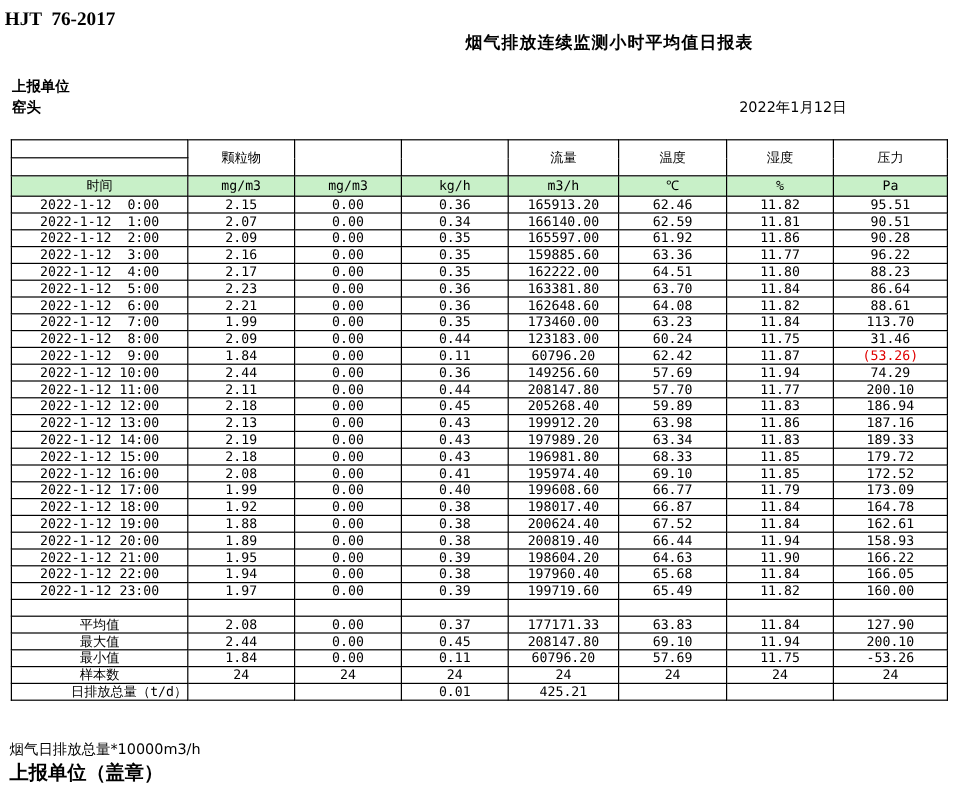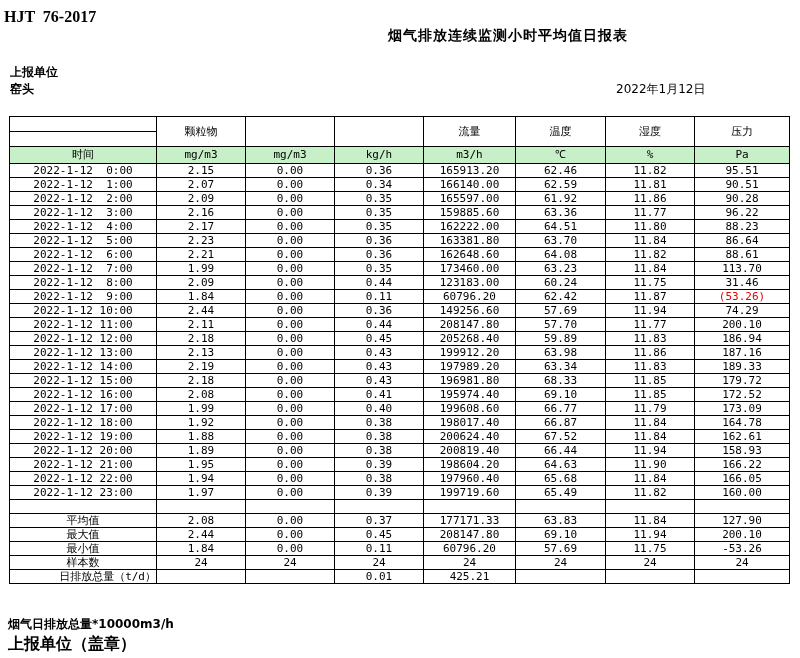--- a/index.html
+++ b/index.html
@@ -29,21 +29,21 @@
     font-family:"DejaVu Sans Mono", monospace;
     font-size:11px;height:13px;line-height:13px;
     padding:0;overflow:hidden;white-space:pre;
   }
   table.report thead tr.gh td{height:14px;line-height:14px;}
   td.cjk{font-family:"DejaVu Sans", sans-serif;font-size:12px;}
   tr.green td{background:var(--green,#C8F0C8);height:16px;line-height:16px;}
   td.red{color:var(--red,#e00000);}
   td.sum-label{font-family:"DejaVu Sans", sans-serif;font-size:12px;}
   td.sum-label.left{text-align:right;padding-left:2px;}
-  .note{position:absolute;left:8px;top:616px;font-weight:bold;font-size:12px;white-space:pre;}
+  .note{position:absolute;left:8px;top:616px;font-weight:normal;font-size:12px;white-space:pre;}
   .report-unit{position:absolute;left:8px;top:634px;font-weight:bold;font-size:16px;}
   .unit-label{position:absolute;left:196px;top:658px;font-weight:bold;font-size:12px;}
 </style>
 </head>
 <body>
 
 <div class="hjt">HJT  76-2017</div>
 <div class="title">烟气排放连续监测小时平均值日报表</div>
 <div class="company">上报单位</div>
 <div class="location">窑头</div>

